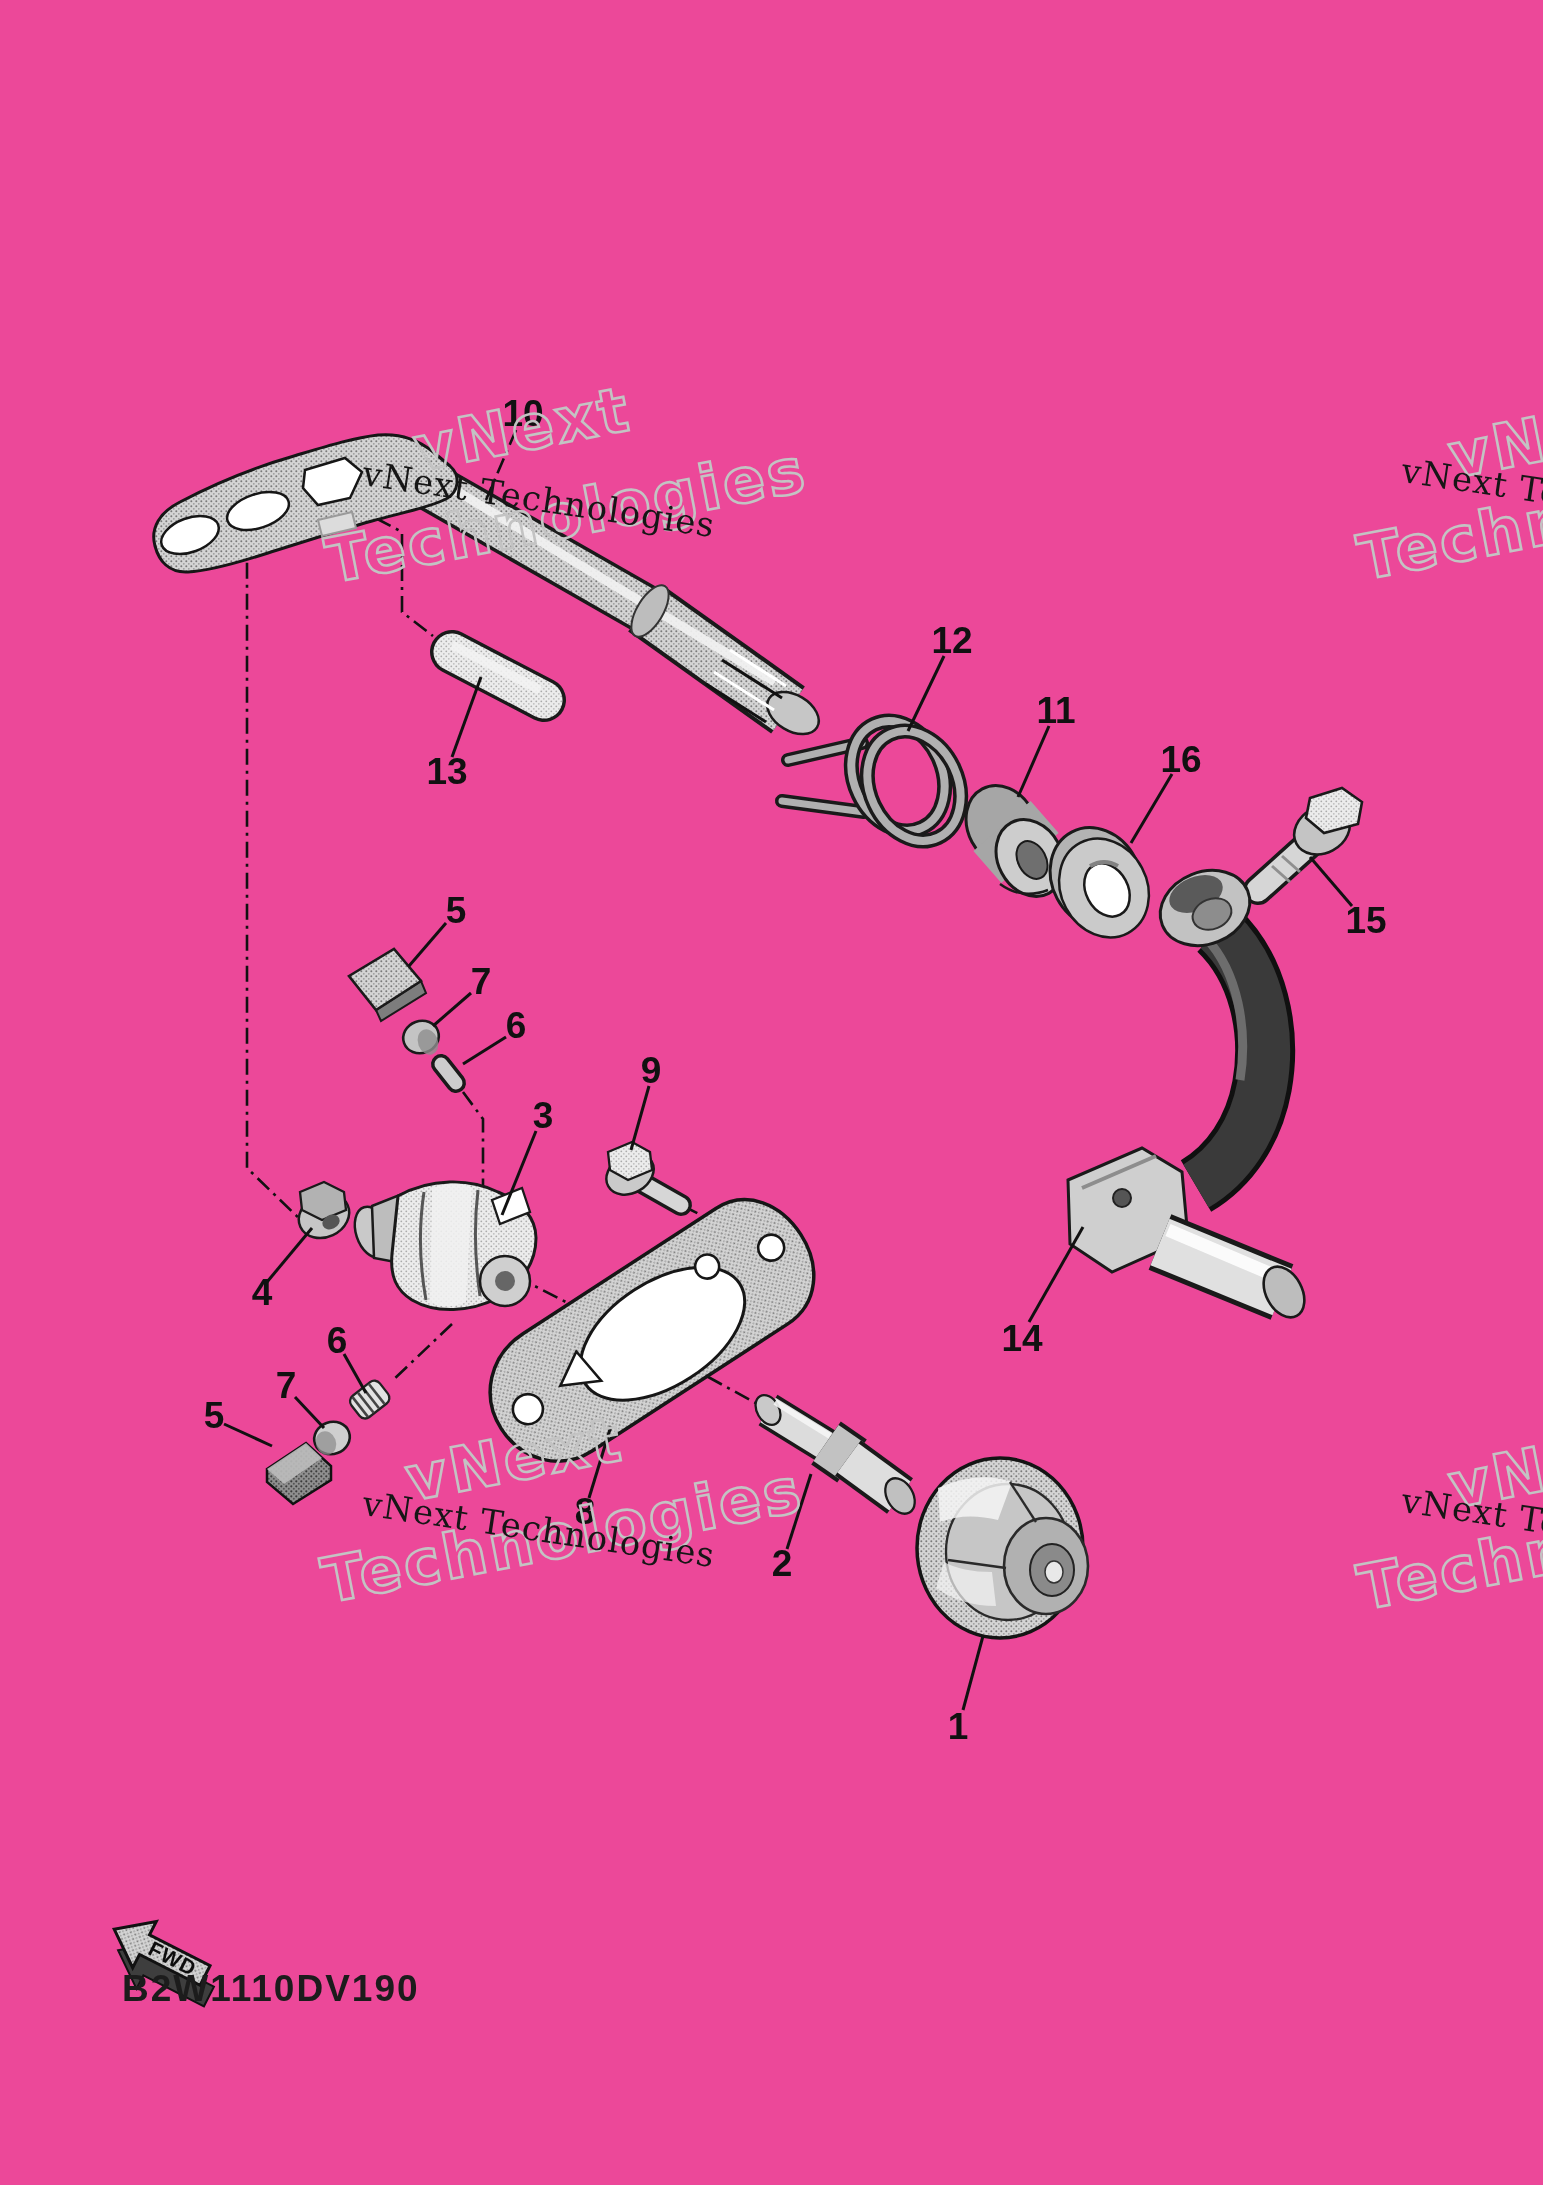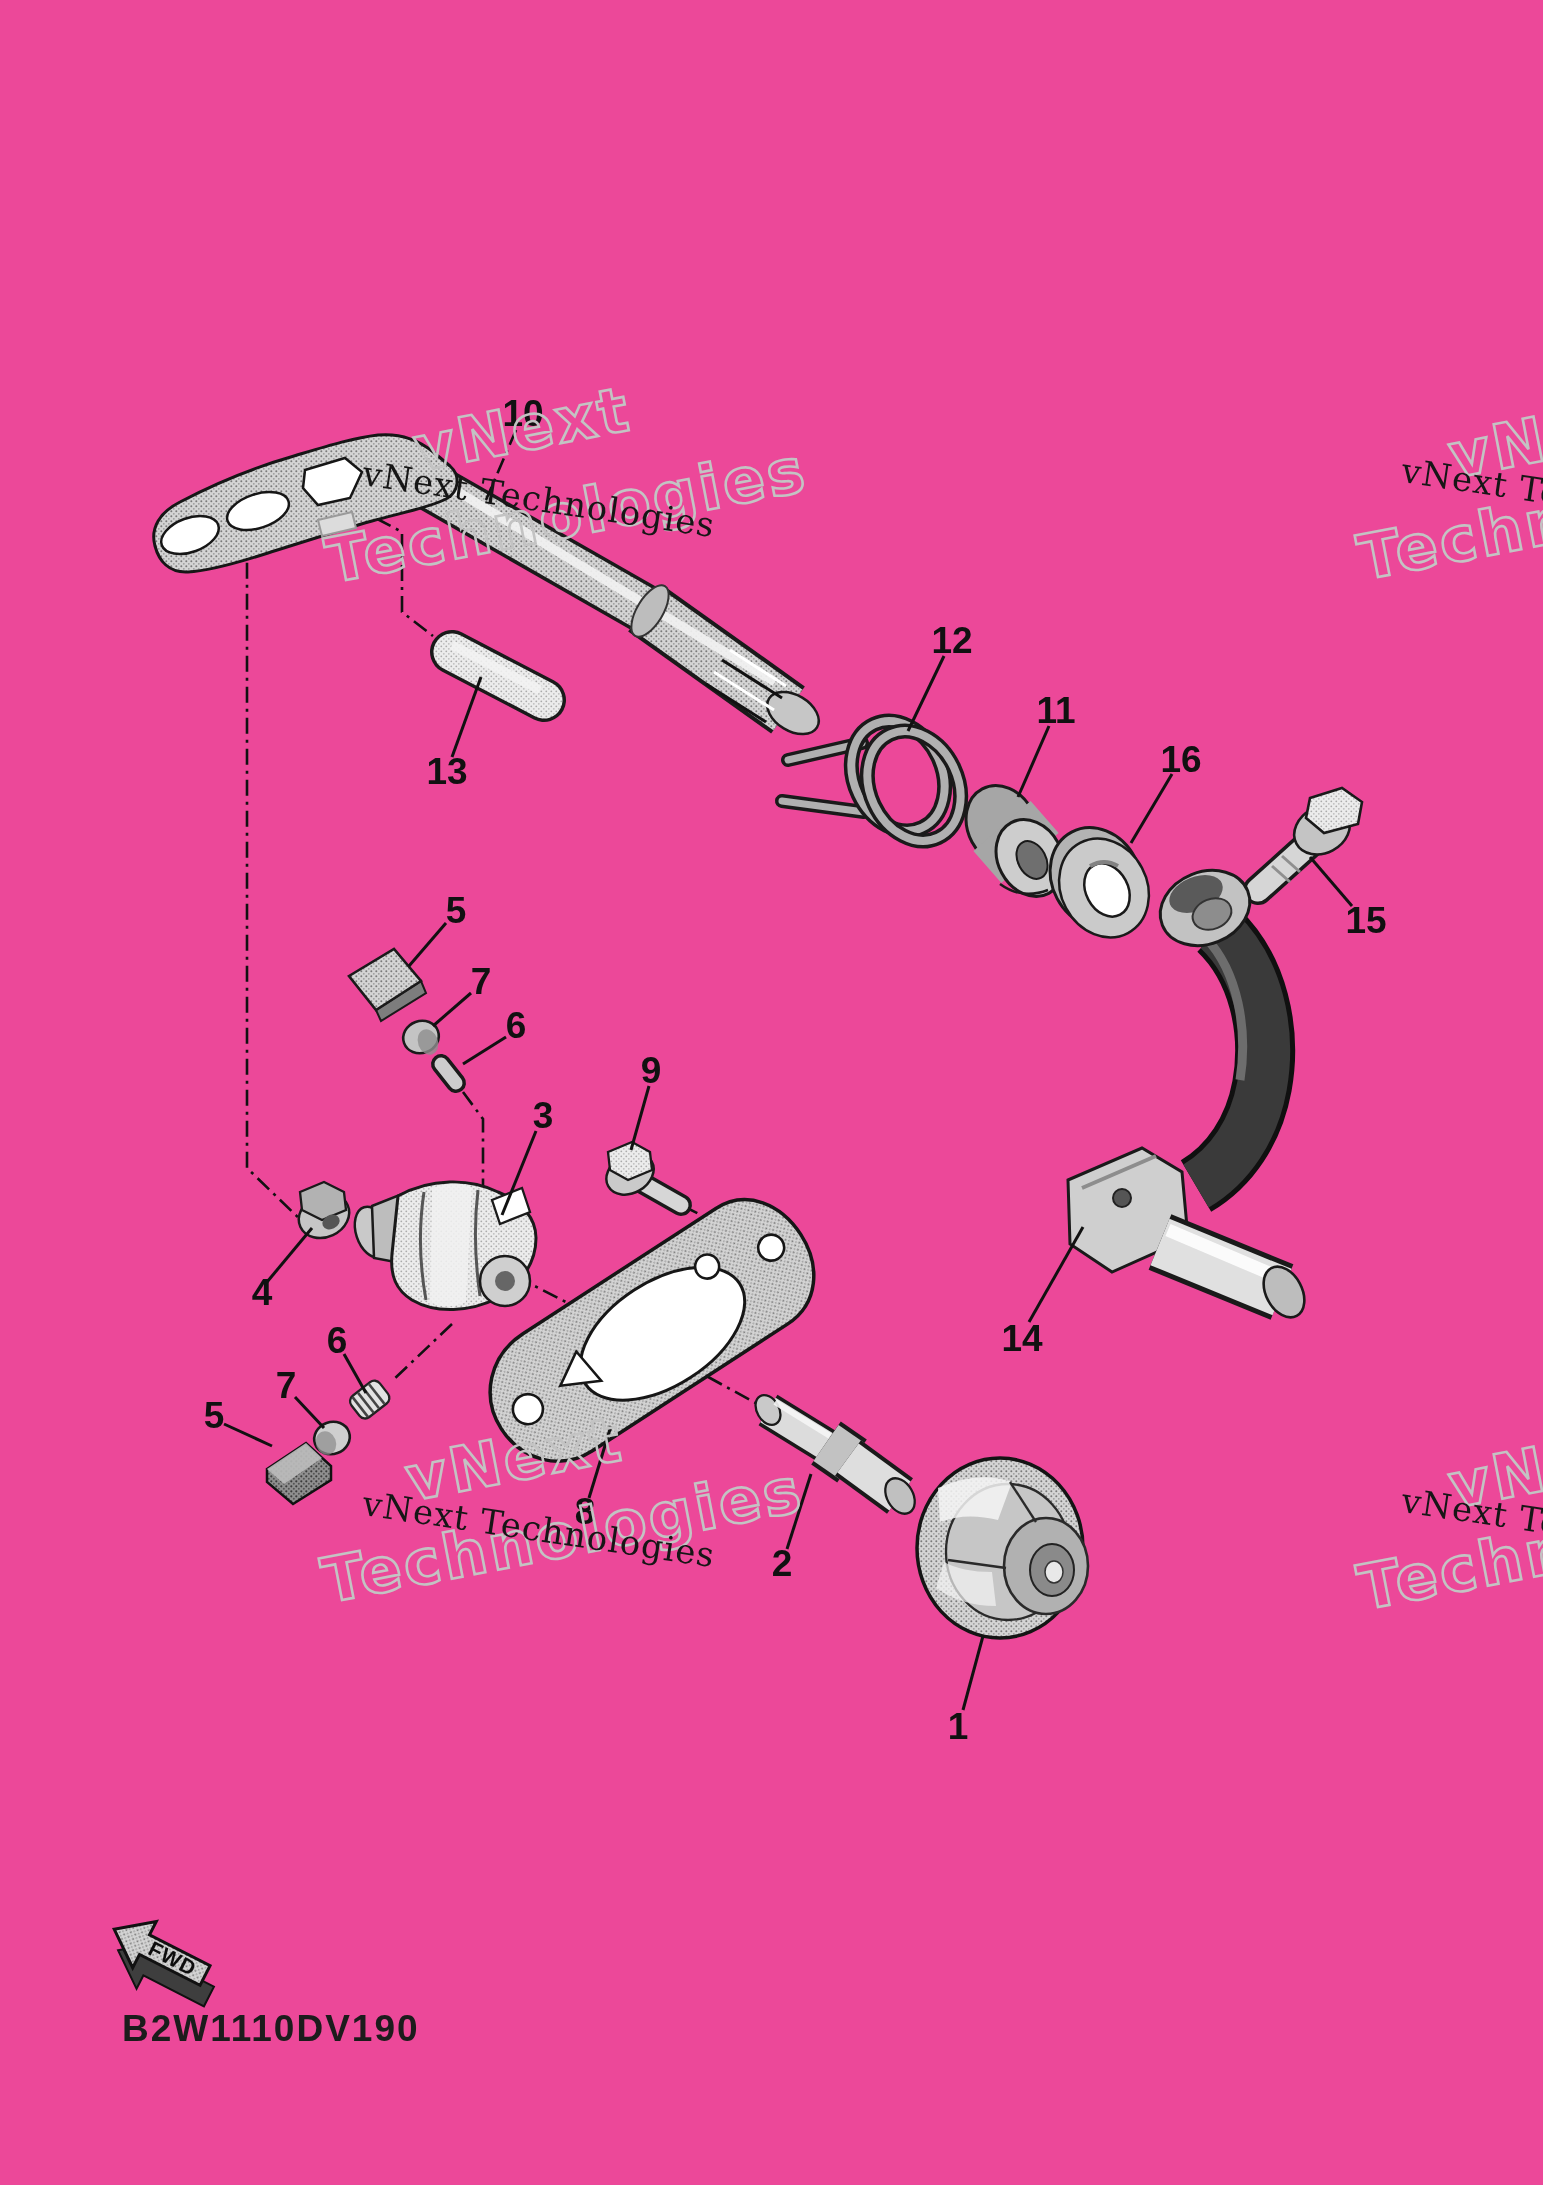--- a/index.html
+++ b/index.html
@@ -8,21 +8,21 @@
   #art{position:absolute;left:0;top:0;}
   svg text.co{font-family:"Liberation Sans",sans-serif;font-weight:bold;font-size:37px;fill:#111;text-anchor:middle;}
   svg .ld{stroke:#111;stroke-width:3;fill:none;}
   svg .ax{stroke:#111;stroke-width:2.6;fill:none;stroke-dasharray:16 6 3 6;}
   
   .wm-outline{position:absolute;white-space:nowrap;font-family:"DejaVu Sans",sans-serif;font-weight:bold;
       font-size:62px;letter-spacing:3px;color:transparent;-webkit-text-stroke:2.6px #c3c3c3;
       transform:rotate(-11deg);transform-origin:left top;pointer-events:none;}
   .wm-dark{position:absolute;white-space:nowrap;font-family:"DejaVu Serif",serif;
       font-size:34px;letter-spacing:1px;color:#161616;transform:rotate(8.5deg);transform-origin:left top;pointer-events:none;}
-  #code-label{position:absolute;left:122px;top:1968px;font-size:37px;font-weight:bold;color:#1c1c1c;letter-spacing:2px;margin-top:40px;}
+  #code-label{position:absolute;left:122px;top:1968px;font-size:37px;font-weight:bold;color:#1c1c1c;letter-spacing:2px;}
   #copyright{position:absolute;left:126px;top:2126px;white-space:nowrap;font-size:46px;color:#000;letter-spacing:0.5px;}
 </style>
 </head>
 <body>
 
 <div id="page">
 
 <svg id="art" width="1543" height="2185" viewBox="0 0 1543 2185" xmlns="http://www.w3.org/2000/svg">
   <defs>
     <pattern id="htA" width="5" height="5" patternUnits="userSpaceOnUse">

